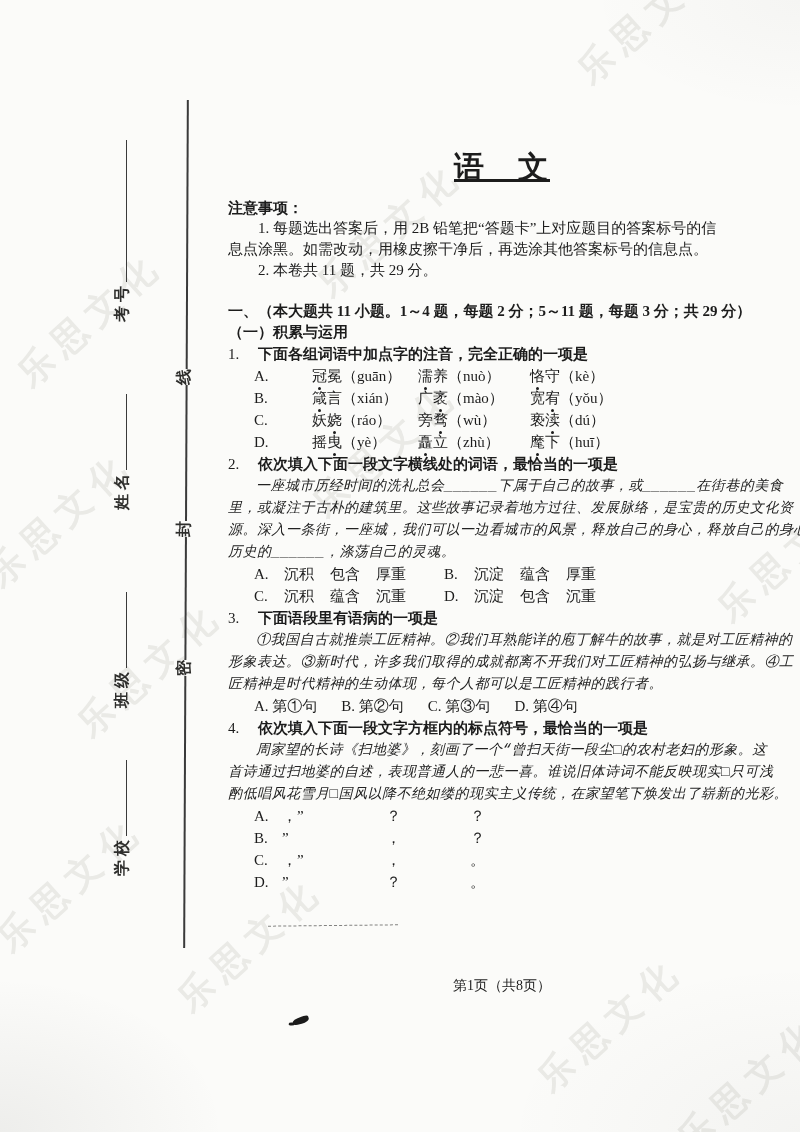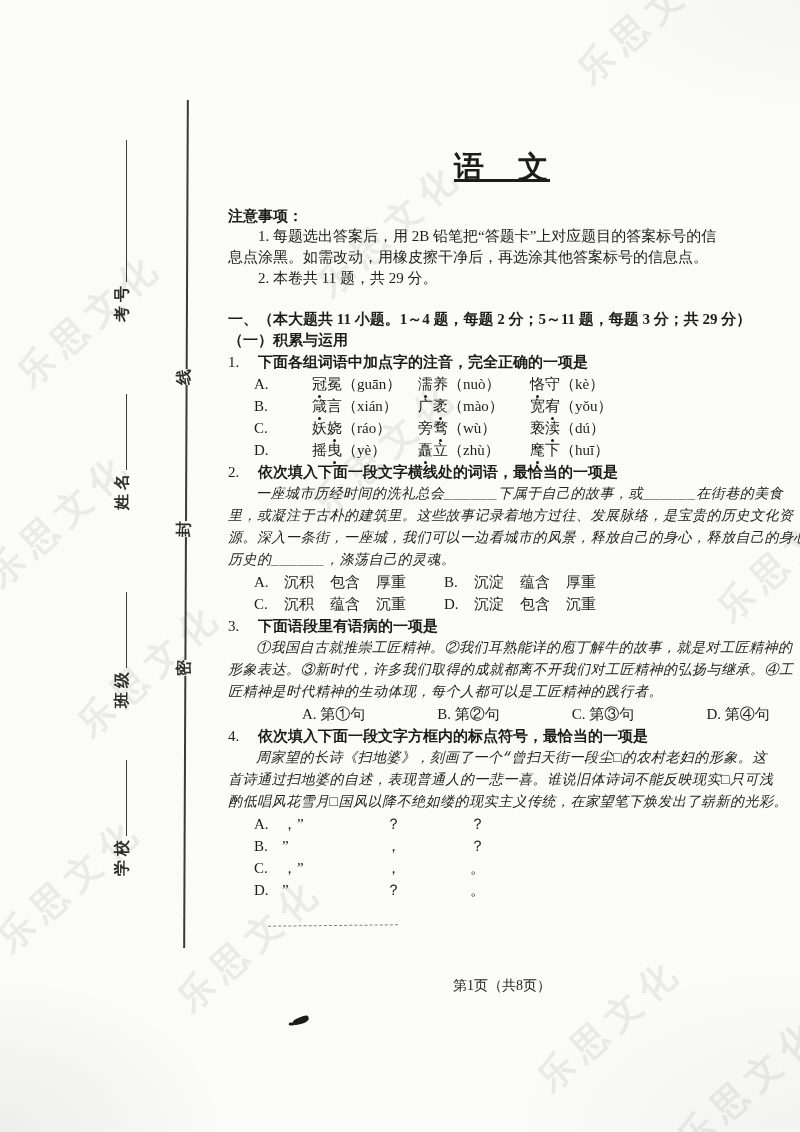--- a/index.html
+++ b/index.html
@@ -28,21 +28,21 @@
   .mlabel{letter-spacing:4px;font-weight:600;}
   .mline{display:inline-block;border-bottom:1.5px solid #3a3a3a;height:13px;vertical-align:baseline;}
   .seal-char{
     position:absolute;left:176px;font-size:16px;font-weight:700;color:#2e2e2c;
     transform:rotate(-90deg);background:#fbfbf9;line-height:18px;padding:1px 0;
   }
   
   .content{position:absolute;left:228px;top:140px;width:548px;line-height:22px;font-size:15px;}
   .title{font-size:30px;line-height:38px;font-weight:700;text-align:center;margin-top:8px;letter-spacing:2px;text-decoration:underline;}
   .volume{font-size:20px;line-height:26px;font-weight:700;text-align:center;margin-top:26px;}
-  .notice-head{font-weight:700;margin-top:20px;line-height:20px;}
+  .notice-head{font-weight:700;margin-top:12px;line-height:20px;}
   .n-line{line-height:21px;white-space:nowrap;}
   .n-line.indent{padding-left:30px;}
   .sec-head{font-weight:700;margin-top:20px;line-height:21px;white-space:nowrap;}
   .sec-sub{font-weight:700;line-height:21px;}
   .q-head{display:flex;line-height:22px;white-space:nowrap;}
   .q-num{width:30px;flex:0 0 30px;}
   .q-stem{font-weight:600;}
   .passage-line{
     font-style:italic;font-size:14px;line-height:22px;white-space:nowrap;
     color:#222;letter-spacing:0.5px;font-family:Liberation Mono, monospace;
@@ -60,21 +60,21 @@
   }
   
   .q2-row{margin-left:26px;line-height:22px;white-space:nowrap;font-family:Liberation Serif, serif;}
   .q2-cell{display:inline-block;}
   .q2-cell.first{width:190px;}
   .q2-letter{display:inline-block;width:30px;}
   .q2-term{display:inline-block;margin-right:16px;}
   .q2-term:last-child{margin-right:0;}
   
   .q3-row{margin-left:26px;line-height:22px;white-space:nowrap;}
-  .q3-opt{display:inline-block;margin-right:24px;margin-left:48px;}
+  .q3-opt{display:inline-block;margin-right:24px;}
   
   .q4-row{margin-left:26px;line-height:22px;white-space:nowrap;}
   .q4-letter{display:inline-block;width:28px;}
   .q4-p1{display:inline-block;width:104px;}
   .q4-p2{display:inline-block;width:84px;}
   .footer{position:absolute;left:228px;top:977px;width:548px;text-align:center;font-size:14px;color:#1c1c1c;}
   
   .artifact-dash{position:absolute;left:268px;top:925px;width:130px;border-top:1.5px dashed #5a5a58;transform:rotate(-0.6deg);opacity:.75;}
   .ink-blob{position:absolute;left:292px;top:1017px;width:17px;height:7px;background:#1b1b1b;border-radius:70% 30% 55% 45%;transform:rotate(-16deg);}
   .ink-blob::before{content:"";position:absolute;left:-4px;top:3px;width:6px;height:3px;background:#1b1b1b;border-radius:50%;transform:rotate(18deg);}

